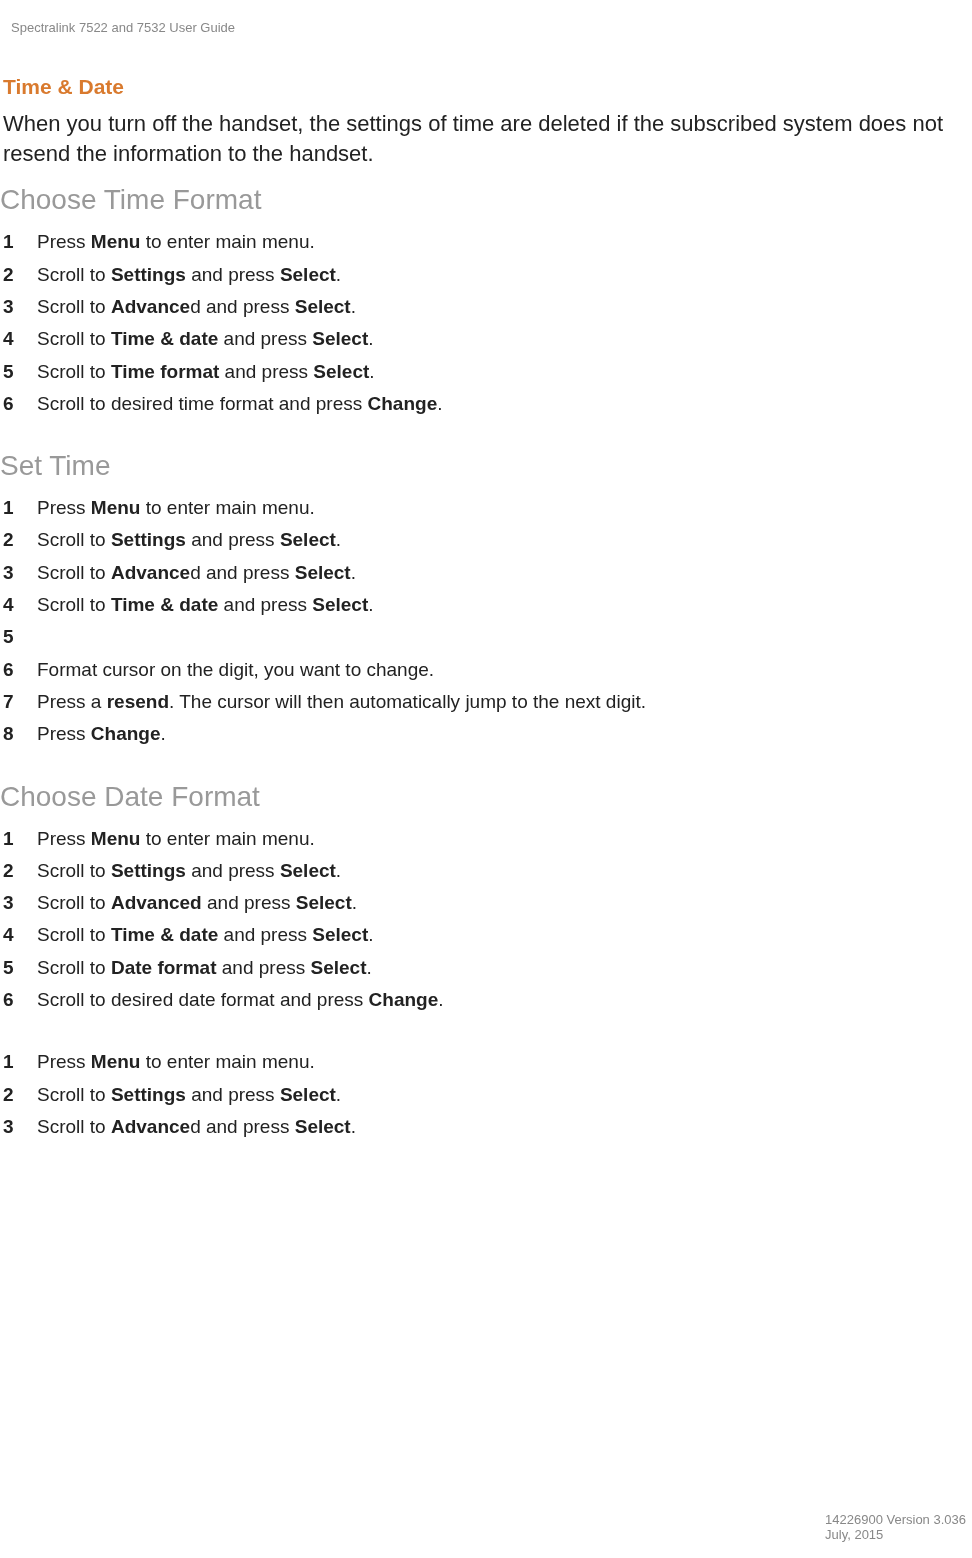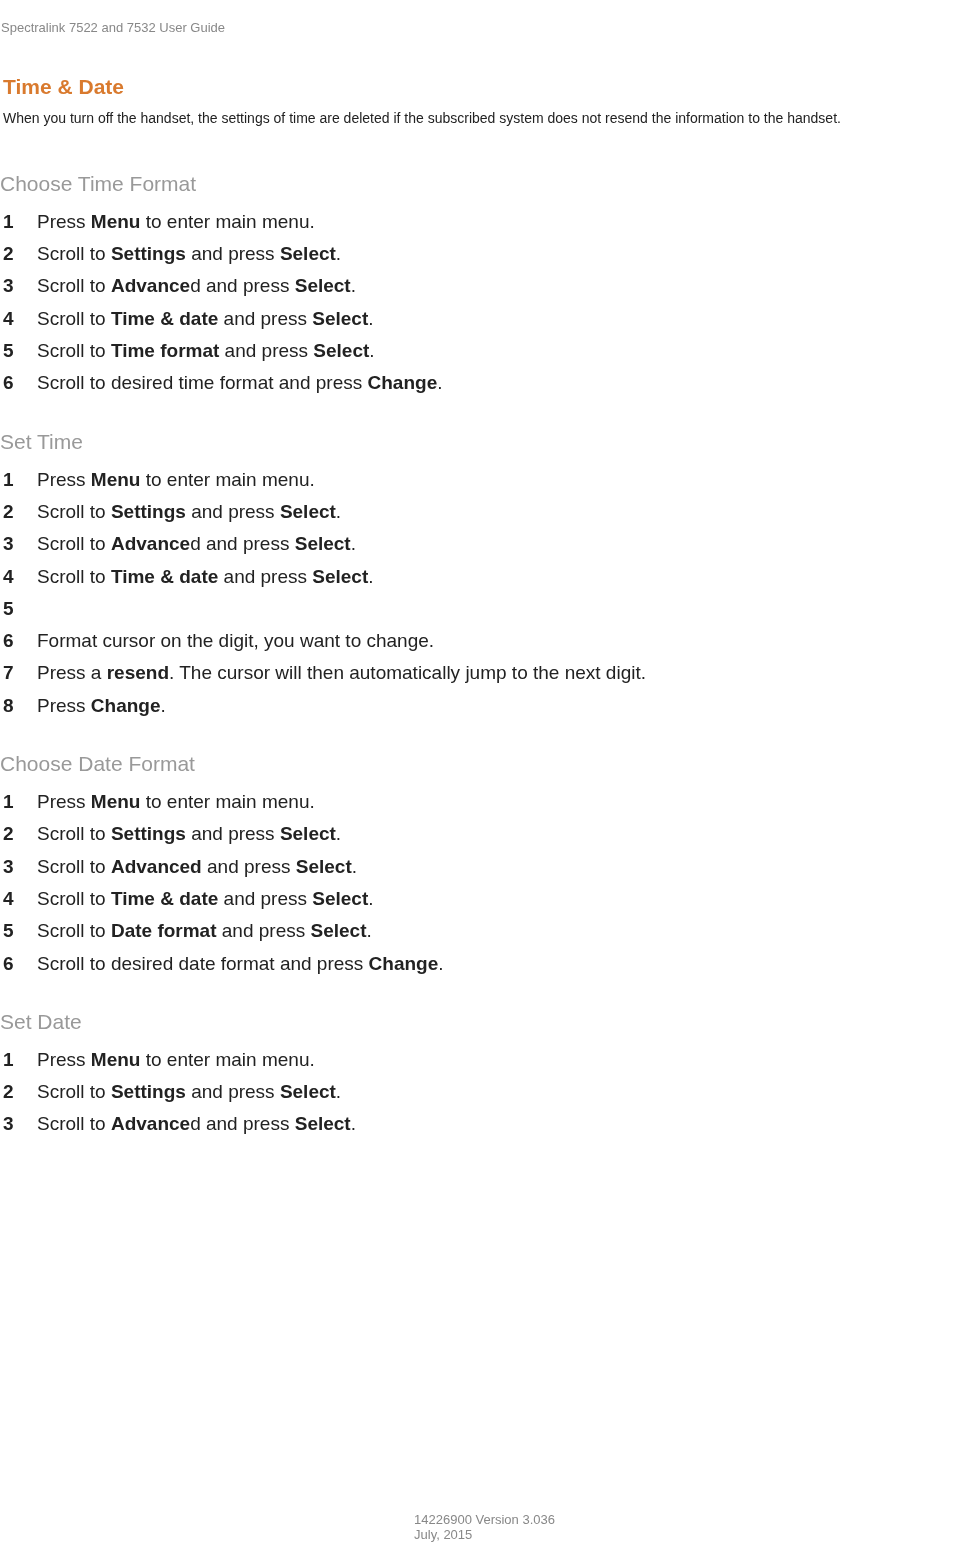--- a/index.html
+++ b/index.html
@@ -12,36 +12,36 @@
   }
   .page {
     padding: 20px 0 0 0;
     position: relative;
     min-height: 1558px;
     box-sizing: border-box;
   }
   .header-title {
     font-size: 13px;
     color: #888;
-    margin: 0 0 40px 1px;
+    margin: 0 0 40px 11px;
   }
   .section-title {
     font-size: 21px;
     color: #d97a2e;
     font-weight: bold;
     margin: 0 0 10px 3px;
   }
   .intro {
-    font-size: 14px;
+    font-size: 22px;
     color: #222;
-    margin: 0 0 44px 3px;
+    margin: 0 0 16px 3px;
     line-height: 1.35;
   }
   .subsection-title {
-    font-size: 21px;
+    font-size: 28px;
     color: #999;
     font-weight: normal;
     margin: 0 0 10px 0;
   }
   ol.steps {
     list-style: none;
     padding: 0;
     margin: 0 0 30px 3px;
     counter-reset: step;
   }
@@ -62,21 +62,21 @@
     text-align: center;
   }
   .footer {
     position: absolute;
     bottom: 16px;
     left: 3px;
     right: 6px;
     font-size: 13px;
     color: #888;
     display: flex;
-    justify-content: center;
+    justify-content: flex-end;
   }
   .footer .left span { display: block; }
 </style>
 </head>
 <body>
 
 <div class="page">
   <div class="header-title">Spectralink 7522 and 7532 User Guide</div>
 
   <div class="section-title">Time &amp; Date</div>
@@ -173,21 +173,20 @@
           <span class="txt">Scroll to <b>Date format</b> and press <b>Select</b>.</span>
         </li>
       <li>
           <span class="num">6</span>
           <span class="txt">Scroll to desired date format and press <b>Change</b>.</span>
         </li>
     </ol>
   </div>
 
   <div>
-    <div class="subsection-title">Set Date</div>
     <ol class="steps">
       <li>
           <span class="num">1</span>
           <span class="txt">Press <b>Menu</b> to enter main menu.</span>
         </li>
       <li>
           <span class="num">2</span>
           <span class="txt">Scroll to <b>Settings</b> and press <b>Select</b>.</span>
         </li>
       <li>

